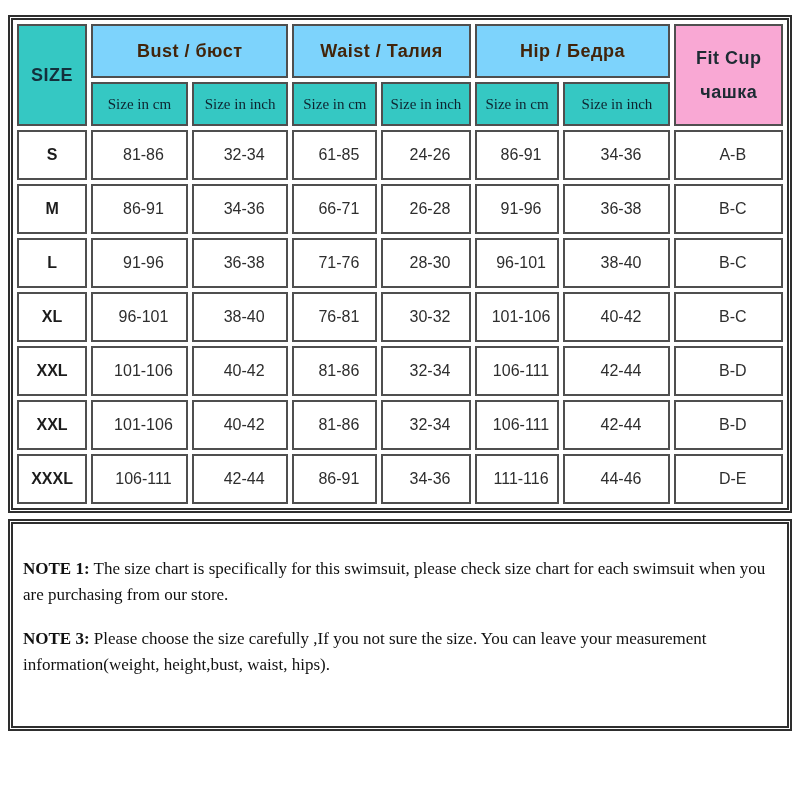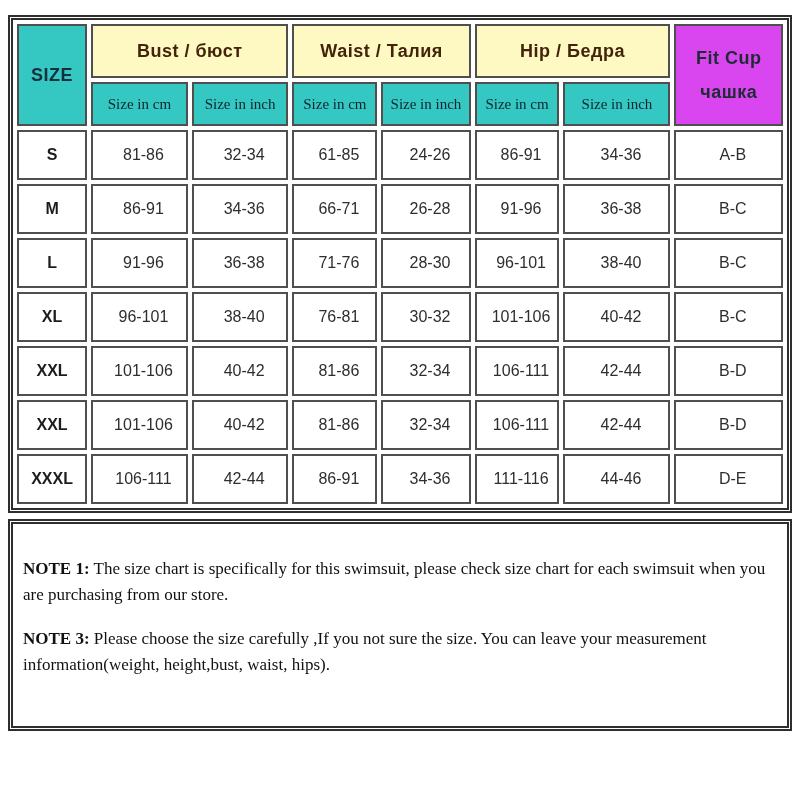--- a/index.html
+++ b/index.html
@@ -22,21 +22,21 @@
   }
   .size-chart th, .size-chart td {
     border:2px solid #4f4f4f;
     text-align:center;
     vertical-align:middle;
     box-sizing:border-box;
     padding:0;
     overflow:hidden;
   }
   .group-h {
-    background:#fef9c3;
+    background:#7dd3fc;
     color:#42240a;
     font-size:18px;
     font-weight:bold;
     height:54px;
     letter-spacing:0.5px;
   }
   .size-h {
     background:#35C8C3;
     color:#13303c;
     font-family:Liberation Sans, sans-serif;
@@ -46,21 +46,21 @@
   }
   .sub-h {
     background:#35C8C3;
     color:#0e2430;
     font-family:"Liberation Serif", serif;
     font-size:15px;
     font-weight:normal;
     height:44px;
   }
   .fit-h {
-    background:#d946ef;
+    background:#f9a8d4;
     color:#1d2b33;
     font-size:18px;
     font-weight:bold;
     letter-spacing:0.5px;
     line-height:34px;
   }
   tbody th.row-label {
     font-size:16px;
     font-weight:bold;
     color:#1c1c1c;

